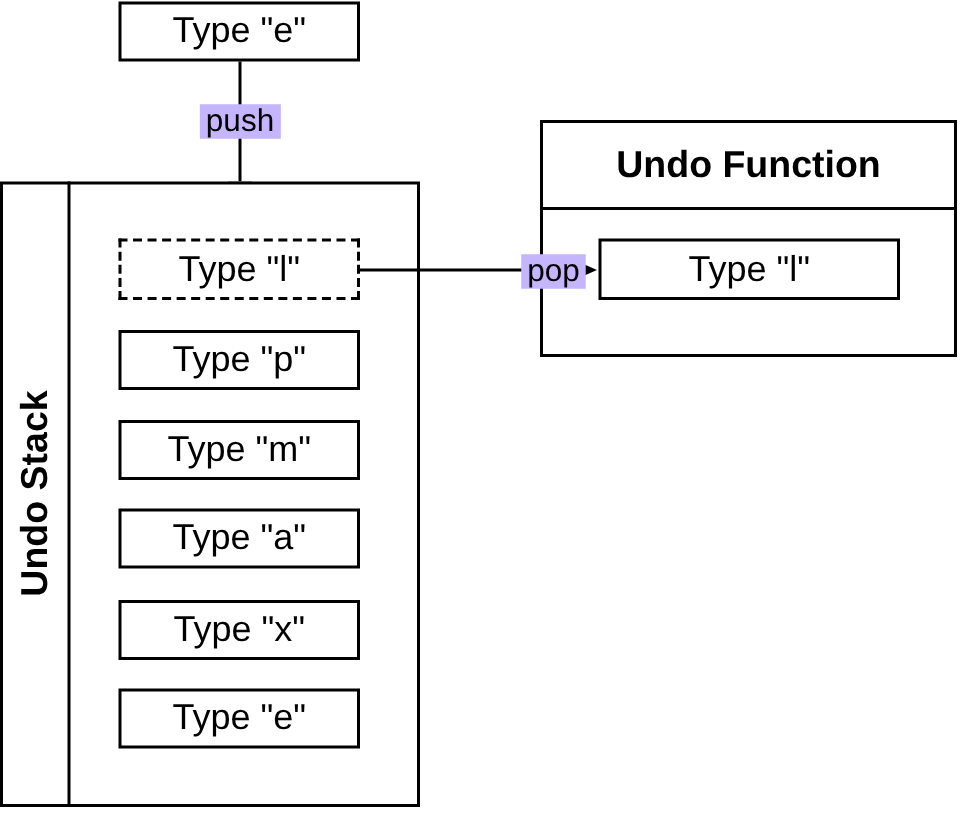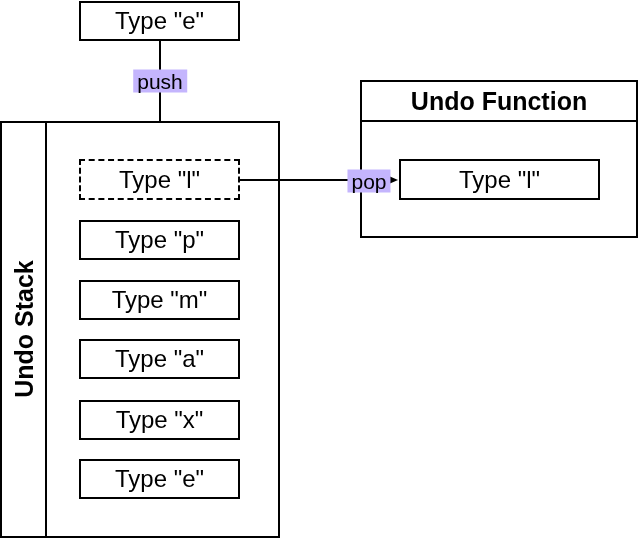--- a/index.html
+++ b/index.html
@@ -77,21 +77,21 @@
     border-left: 16px solid #000000; z-index: 2;
   }
   .pop-label { left: 321px; top: 181px; margin-left: 48px; }
 
   
   .undo-function {
     position: absolute; left: 360px; top: 80px; width: 278px; height: 158px;
     border: 2px solid #000000; background: #ffffff;
   }
   .undo-function-header {
-    width: 100%; height: 40px;
+    width: 100%; height: 58px;
     border-bottom: 2px solid #000000;
     display: flex; align-items: center; justify-content: center;
     font-size: 25px; font-weight: bold; line-height: 1;
   }
   .function-item { left: 399px; top: 159px; width: 201px; height: 41px; }
 </style>
 </head>
 <body>
 
 <div id="canvas">

